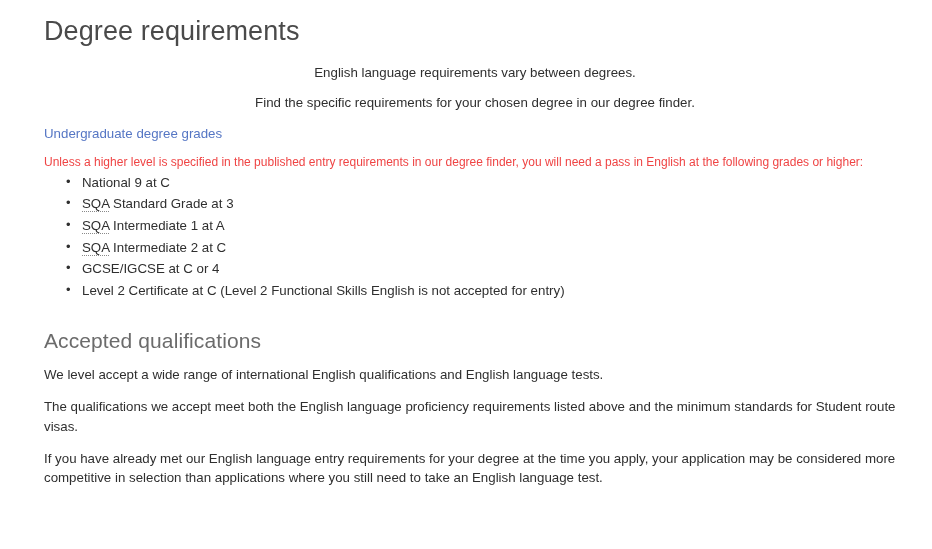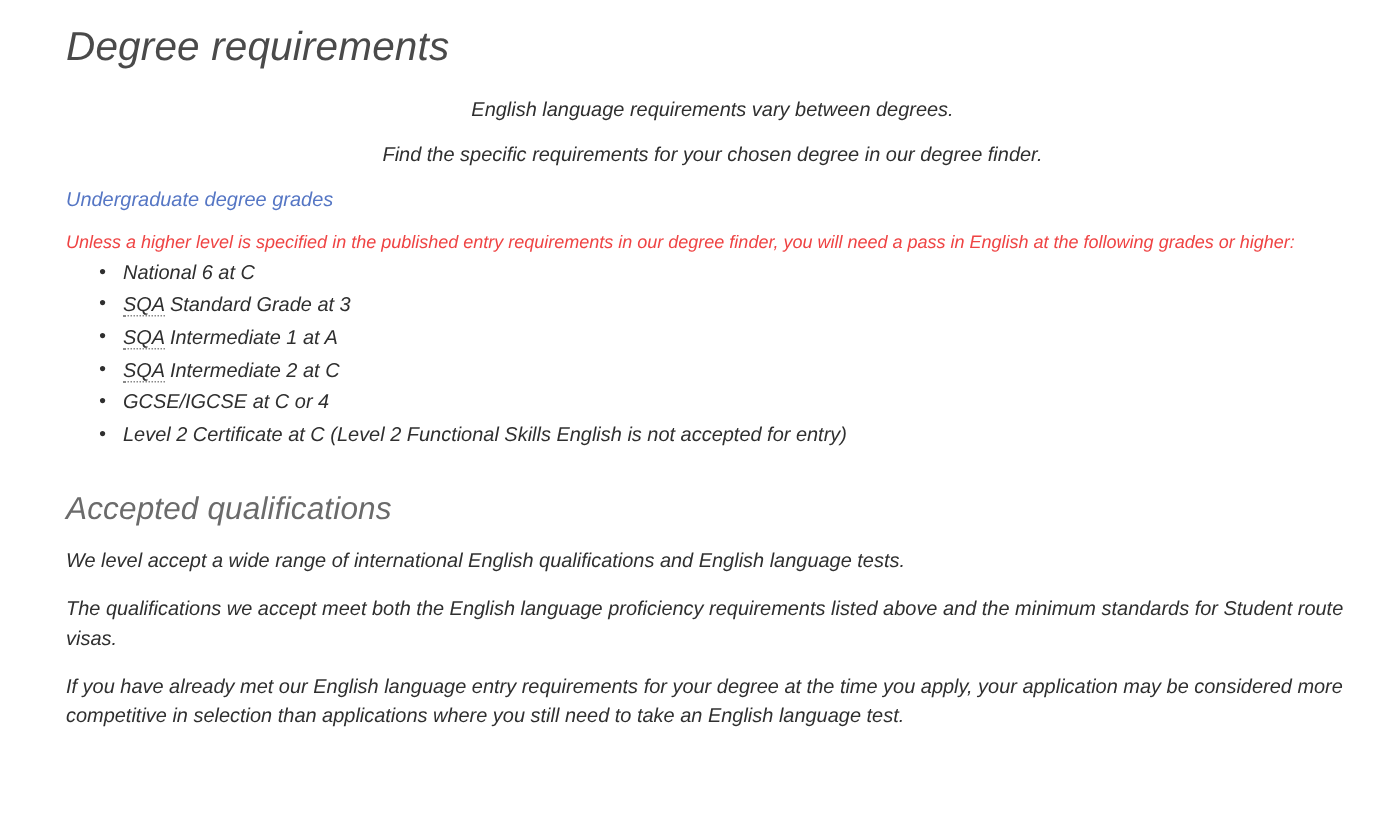--- a/index.html
+++ b/index.html
@@ -13,21 +13,20 @@
     font-family: "Liberation Sans", sans-serif;
     color: #2b2b2b;
     overflow: hidden;
   }
   .page {
     box-sizing: border-box;
     width: 932px;
     height: 487px;
     padding: 8px 26px 0 44px;
     position: relative;
-    font-style: italic;
   }
   h1.page-title {
     font-size: 27px;
     font-weight: 400;
     color: #4a4a4a;
     margin: 8px 0 16px 0;
     letter-spacing: 0.1px;
   }
   h2.section-title {
     font-size: 21px;
@@ -93,21 +92,21 @@
 
   <p class="para tight">English language requirements vary between degrees.</p>
 
   <p class="para tight">Find the specific requirements for your chosen degree in our degree finder.</p>
 
   <a class="link" href="#">Undergraduate degree grades</a>
 
   <p class="intro-line">Unless a higher level is specified in the published entry requirements in our degree finder, you will need a pass in English at the following grades or higher:</p>
 
   <ul class="reqs">
-    <li><span>National 6 at C</span></li>
+    <li><span>National 9 at C</span></li>
     <li><span class="abbr">SQA</span><span> Standard Grade at 3</span></li>
     <li><span class="abbr">SQA</span><span> Intermediate 1 at A</span></li>
     <li><span class="abbr">SQA</span><span> Intermediate 2 at C</span></li>
     <li><span>GCSE/IGCSE at C or 4</span></li>
     <li><span>Level 2 Certificate at C (Level 2 Functional Skills English is not accepted for entry)</span></li>
   </ul>
 
   <h2 class="section-title">Accepted qualifications</h2>
 
   <p class="para">We level accept a wide range of international English qualifications and English language tests.</p>

